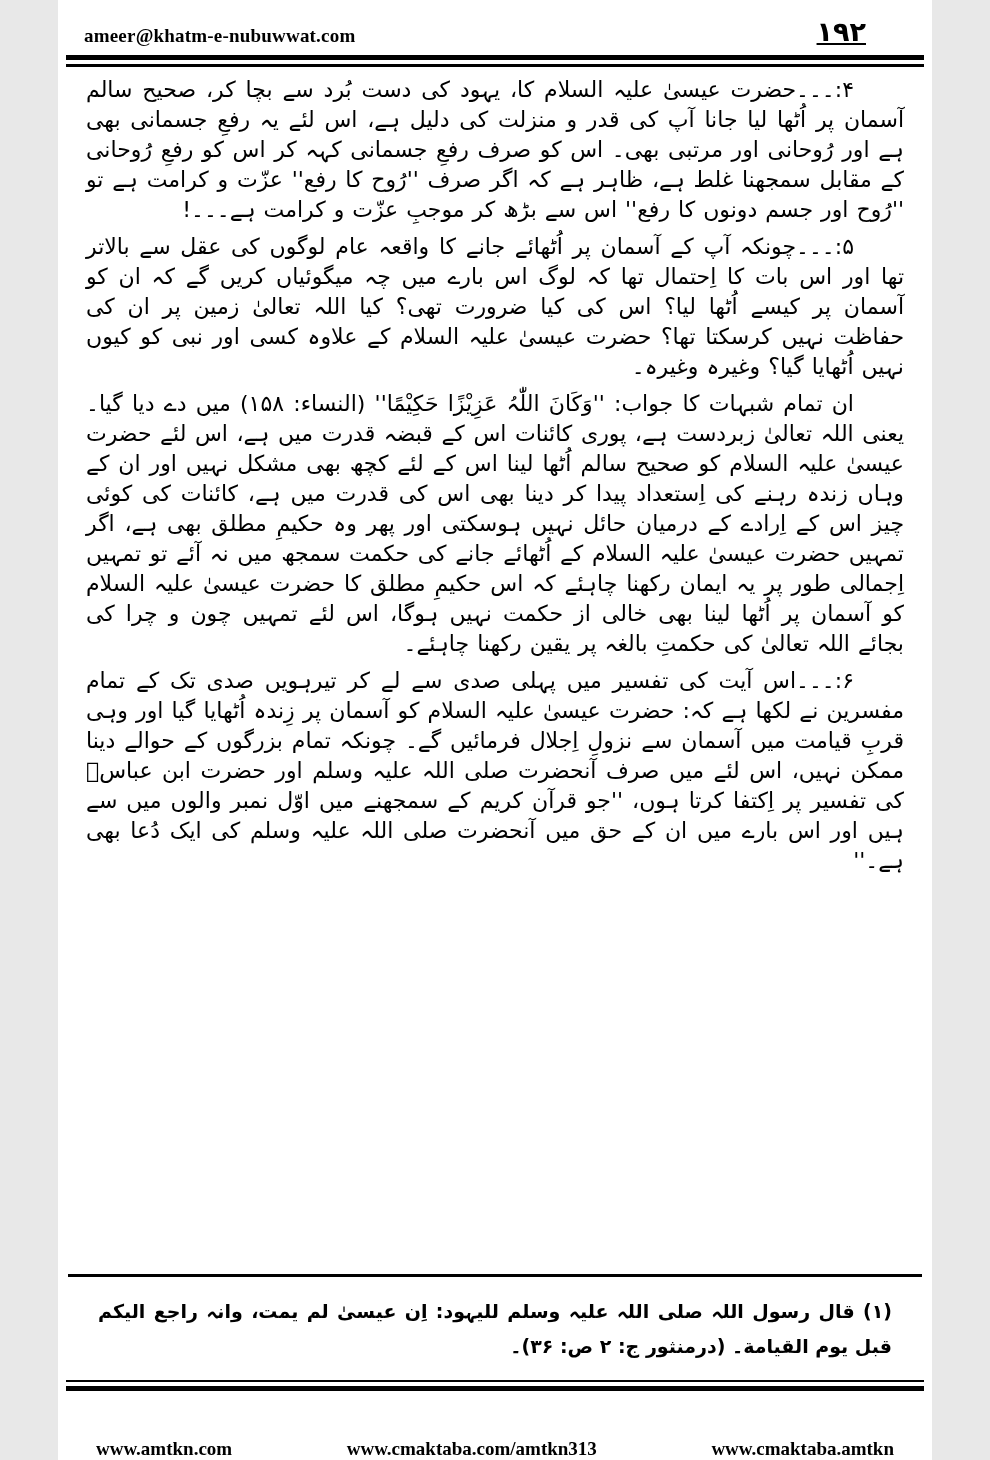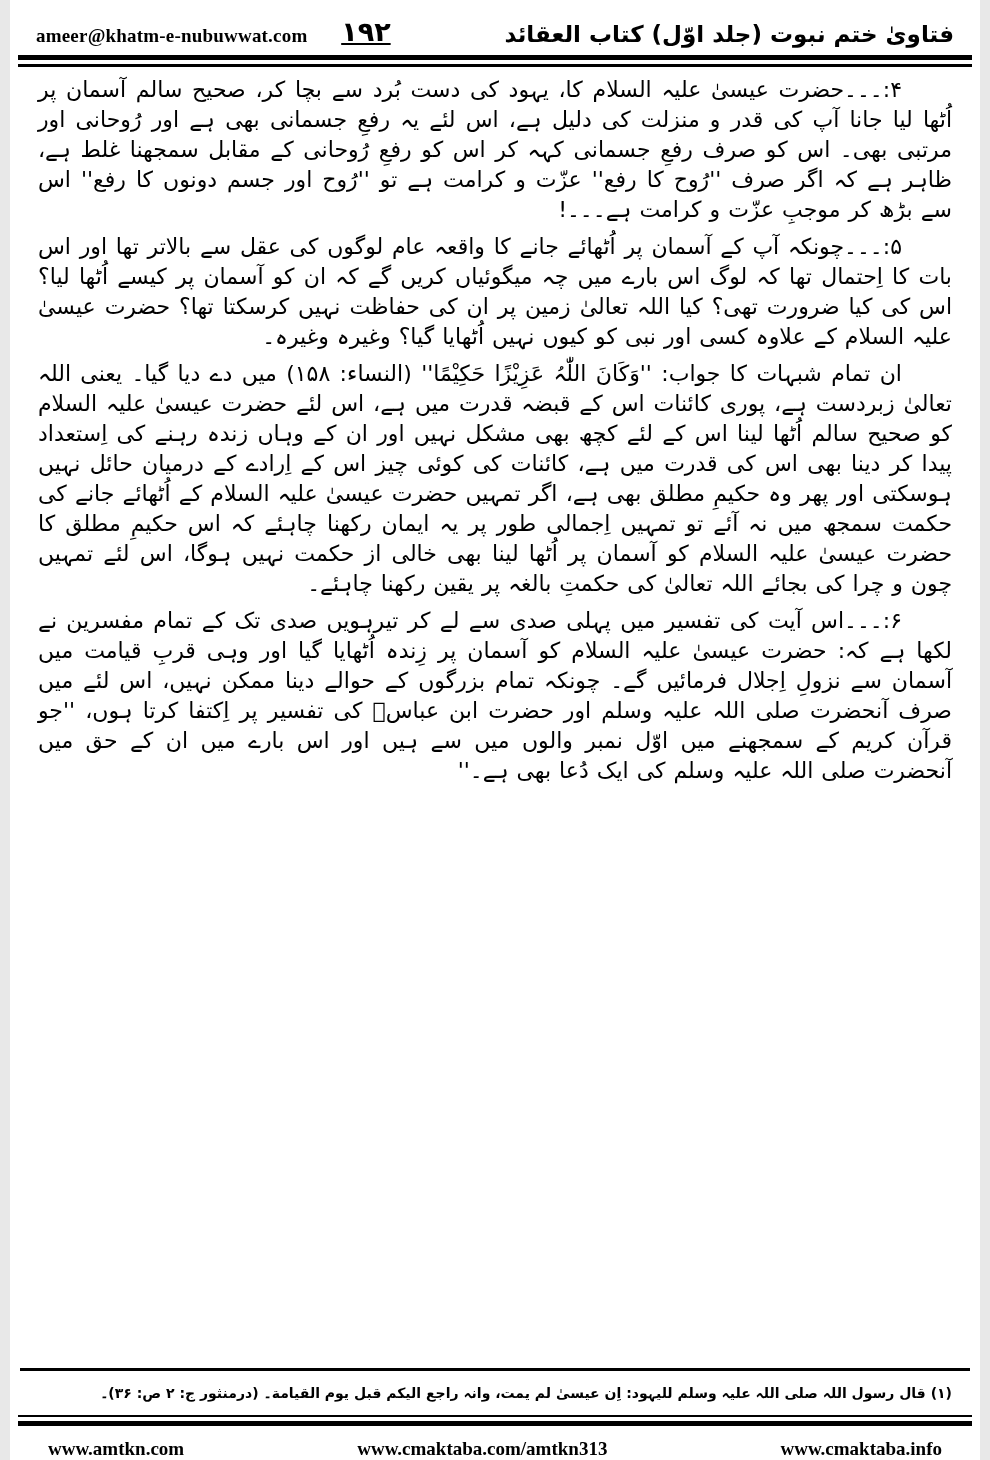--- a/index.html
+++ b/index.html
@@ -1,17 +1,17 @@
 <!DOCTYPE html>
 <html lang="ur"><head>
 <meta charset="utf-8">
 <style>
   html,body{margin:0;padding:0;background:#e8e8e8;}
   .page{
-    width:970px;height:1460px;margin:0 auto;background:#ffffff;color:#000;
+    width:874px;height:1460px;margin:0 auto;background:#ffffff;color:#000;
     display:flex;flex-direction:column;overflow:hidden;
     font-family:"DejaVu Sans",sans-serif;
   }
   
   .header{
     display:flex;justify-content:space-between;align-items:flex-end;
     padding:16px 26px 6px 26px;
   }
   .header .email{
     font-family:"Liberation Serif",serif;font-weight:700;font-size:19px;
@@ -37,40 +37,39 @@
   .para{
     margin:0 0 7px 0;
     font-size:22px;line-height:30px;
     text-align:justify;text-align-last:right;
     word-spacing:1px;
   }
   .para.indent{text-indent:50px;}
   
   .footnotes{direction:rtl;padding:0 28px;}
   .footnotes .fn{
-    margin:0;font-size:14px;line-height:35px;font-weight:700;
+    margin:12px;font-size:19px;line-height:35px;font-weight:700;
     text-align:justify;text-align-last:right;
   }
   
   .footer{
     display:flex;justify-content:space-between;align-items:center;
     padding:12px 38px 0 38px;
-    font-family:"Liberation Serif",serif;font-weight:700;font-size:19px;
+    font-family:"Liberation Serif",serif;font-weight:700;font-size:19px;margin-top:35px;
   }
   .footer .center{transform:translateX(0);}
 </style>
 </head>
 <body>
 
 <div class="page">
 
   <div class="header">
     <div class="email">ameer@khatm-e-nubuwwat.com</div>
     <div class="pagenum">۱۹۲</div>
-    <div class="title" dir="rtl">فتاویٰ ختم نبوت (جلد اوّل) کتاب العقائد</div>
   </div>
 
   <div class="rule-top"></div>
 
   <div class="body">
     <p class="para indent">۴:۔۔۔حضرت عیسیٰ علیہ السلام کا، یہود کی دست بُرد سے بچا کر، صحیح سالم آسمان پر اُٹھا لیا جانا آپ کی قدر و منزلت کی دلیل ہے، اس لئے یہ رفعِ جسمانی بھی ہے اور رُوحانی اور مرتبی بھی۔ اس کو صرف رفعِ جسمانی کہہ کر اس کو رفعِ رُوحانی کے مقابل سمجھنا غلط ہے، ظاہر ہے کہ اگر صرف ''رُوح کا رفع'' عزّت و کرامت ہے تو ''رُوح اور جسم دونوں کا رفع'' اس سے بڑھ کر موجبِ عزّت و کرامت ہے۔۔۔!</p>
     <p class="para indent">۵:۔۔۔چونکہ آپ کے آسمان پر اُٹھائے جانے کا واقعہ عام لوگوں کی عقل سے بالاتر تھا اور اس بات کا اِحتمال تھا کہ لوگ اس بارے میں چہ میگوئیاں کریں گے کہ ان کو آسمان پر کیسے اُٹھا لیا؟ اس کی کیا ضرورت تھی؟ کیا اللہ تعالیٰ زمین پر ان کی حفاظت نہیں کرسکتا تھا؟ حضرت عیسیٰ علیہ السلام کے علاوہ کسی اور نبی کو کیوں نہیں اُٹھایا گیا؟ وغیرہ وغیرہ۔</p>
     <p class="para indent">ان تمام شبہات کا جواب: ''وَکَانَ اللّٰہُ عَزِیْزًا حَکِیْمًا'' (النساء: ۱۵۸) میں دے دیا گیا۔ یعنی اللہ تعالیٰ زبردست ہے، پوری کائنات اس کے قبضہ قدرت میں ہے، اس لئے حضرت عیسیٰ علیہ السلام کو صحیح سالم اُٹھا لینا اس کے لئے کچھ بھی مشکل نہیں اور ان کے وہاں زندہ رہنے کی اِستعداد پیدا کر دینا بھی اس کی قدرت میں ہے، کائنات کی کوئی چیز اس کے اِرادے کے درمیان حائل نہیں ہوسکتی اور پھر وہ حکیمِ مطلق بھی ہے، اگر تمہیں حضرت عیسیٰ علیہ السلام کے اُٹھائے جانے کی حکمت سمجھ میں نہ آئے تو تمہیں اِجمالی طور پر یہ ایمان رکھنا چاہئے کہ اس حکیمِ مطلق کا حضرت عیسیٰ علیہ السلام کو آسمان پر اُٹھا لینا بھی خالی از حکمت نہیں ہوگا، اس لئے تمہیں چون و چرا کی بجائے اللہ تعالیٰ کی حکمتِ بالغہ پر یقین رکھنا چاہئے۔</p>
     <p class="para indent">۶:۔۔۔اس آیت کی تفسیر میں پہلی صدی سے لے کر تیرہویں صدی تک کے تمام مفسرین نے لکھا ہے کہ: حضرت عیسیٰ علیہ السلام کو آسمان پر زِندہ اُٹھایا گیا اور وہی قربِ قیامت میں آسمان سے نزولِ اِجلال فرمائیں گے۔ چونکہ تمام بزرگوں کے حوالے دینا ممکن نہیں، اس لئے میں صرف آنحضرت صلی اللہ علیہ وسلم اور حضرت ابن عباسؓ کی تفسیر پر اِکتفا کرتا ہوں، ''جو قرآن کریم کے سمجھنے میں اوّل نمبر والوں میں سے ہیں اور اس بارے میں ان کے حق میں آنحضرت صلی اللہ علیہ وسلم کی ایک دُعا بھی ہے۔''</p>
 
@@ -80,16 +79,16 @@
 
   <div class="footnotes">
     <p class="fn">(۱) قال رسول اللہ صلی اللہ علیہ وسلم للیہود: اِن عیسیٰ لم یمت، وانہ راجع الیکم قبل یوم القیامة۔ (درمنثور ج: ۲ ص: ۳۶)۔</p>
   </div>
 
   <div class="rule-bottom"></div>
 
   <div class="footer">
     <div class="left">www.amtkn.com</div>
     <div class="center">www.cmaktaba.com/amtkn313</div>
-    <div class="right">www.cmaktaba.info</div>
+    <div class="right">www.cmaktaba.amtkn</div>
   </div>
 
 </div>
 
 </body></html>

